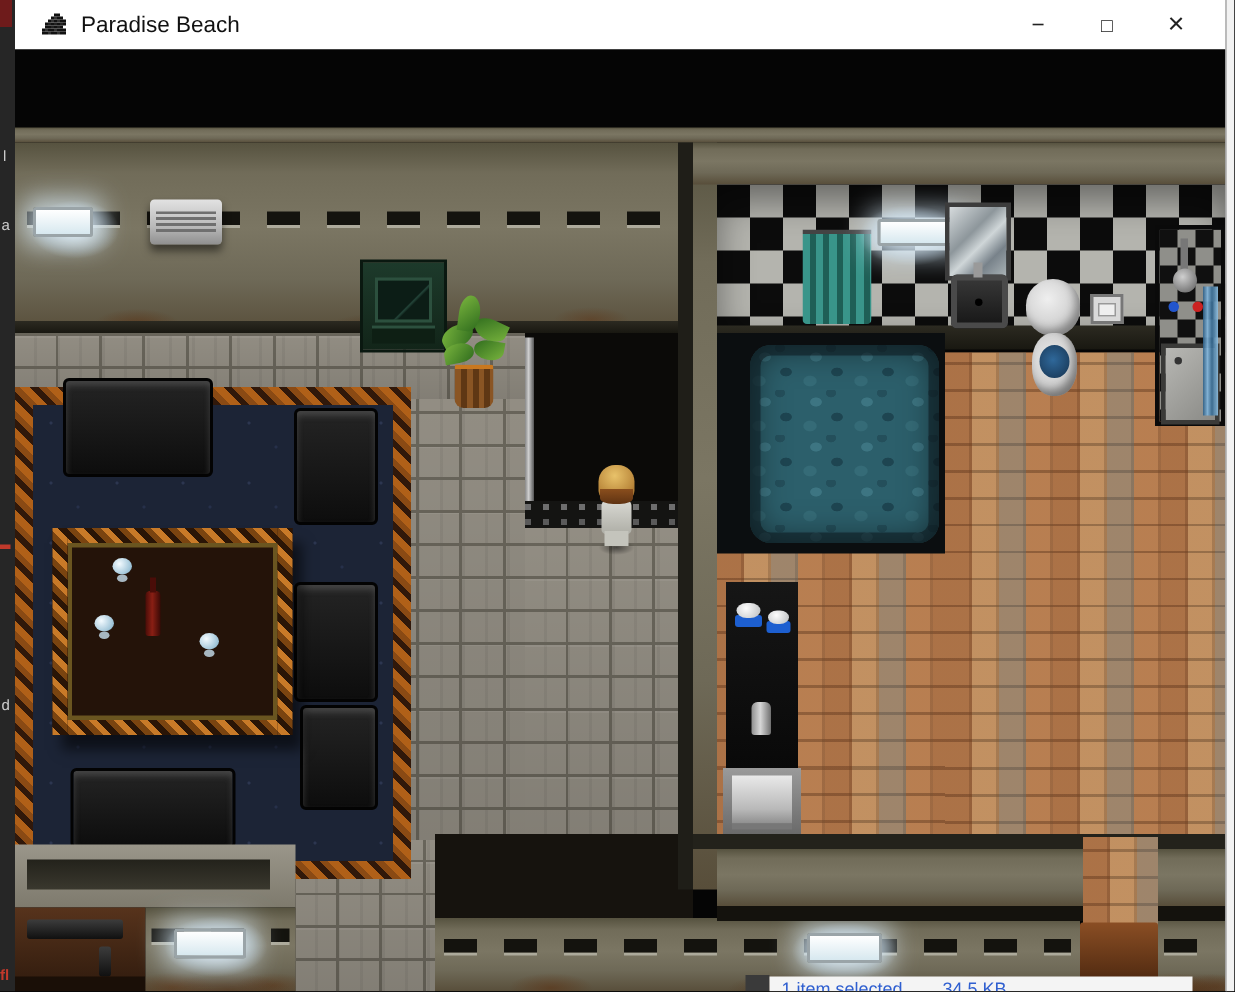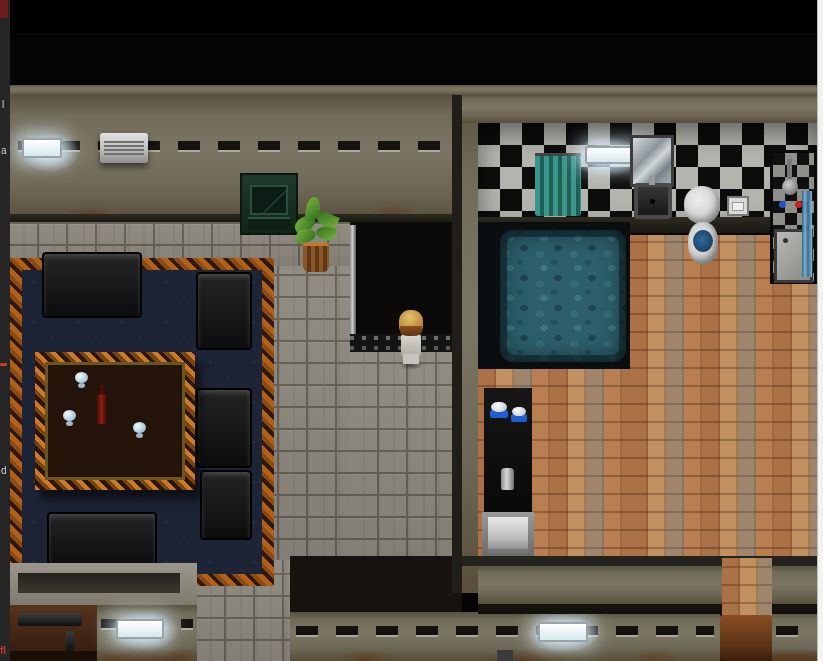--- a/index.html
+++ b/index.html
@@ -156,20 +156,37 @@
     <div class="abs edge-red-block"></div>
     <span class="abs edge-frag" style="left:2px;top:100px;">l</span>
     <span class="abs edge-frag" style="left:1px;top:146px;">a</span>
     <span class="abs edge-frag" style="left:1px;top:466px;">d</span>
     <span class="abs edge-frag red" style="left:0;top:646px;">fl</span>
   </div>
   <div class="abs edge-red-dash"></div>
 
   <div class="abs gamewin">
 
+    <div class="abs titlebar">
+      <div class="appicon">
+          <i></i>
+        </div>
+      <span class="title-text">Paradise Beach</span>
+      <div class="win-controls">
+        <div class="win-btn min">
+            <span>−</span>
+          </div>
+        <div class="win-btn max">
+            <span>□</span>
+          </div>
+        <div class="win-btn close">
+            <span>×</span>
+          </div>
+      </div>
+    </div>
 
     <div class="abs viewport">
 
       <div class="abs olive" style="left:0;top:52px;width:807px;height:10px;"></div>
 
       <div class="abs olive-rust" style="left:0;top:62px;width:452px;height:127px;">
         <div class="abs ventrow" style="left:8px;top:46px;width:436px;height:12px;"></div>
         <div class="abs baseboard" style="left:0;top:119px;width:452px;height:8px;"></div>
       </div>
 
@@ -305,14 +322,17 @@
         <div class="abs char-hair" style="left:3px;top:2px;width:24px;height:24px;"></div>
         <div class="abs char-fringe" style="left:4px;top:18px;width:22px;height:10px;"></div>
       </div>
 
     </div>
   </div>
 
   <div class="abs right-border"></div>
 
   <div class="abs status-dark"></div>
+  <div class="abs statusbar">
+    <span>1 item selected        34.5 KB</span>
+  </div>
 
 </div>
 
 </body></html>

